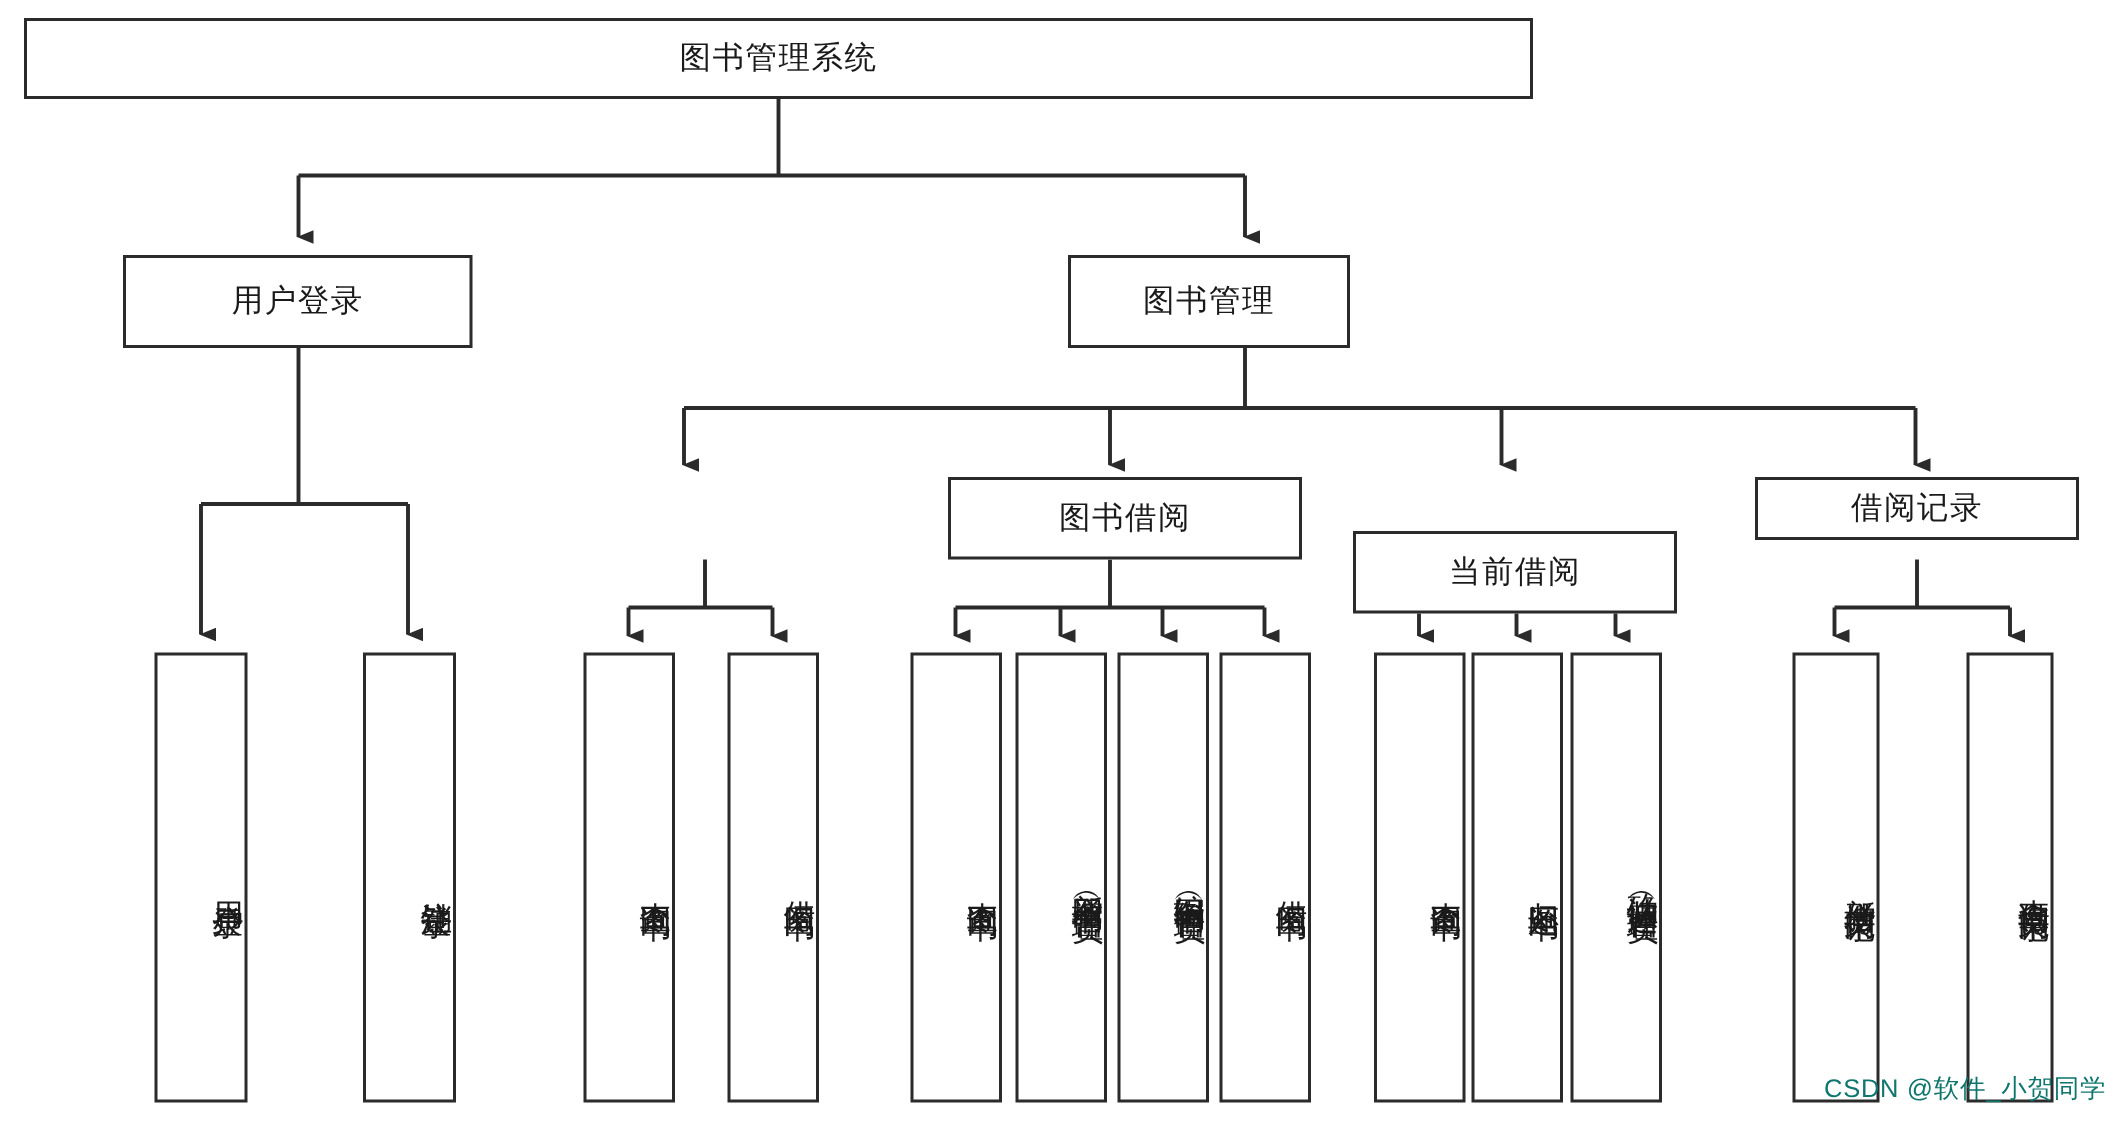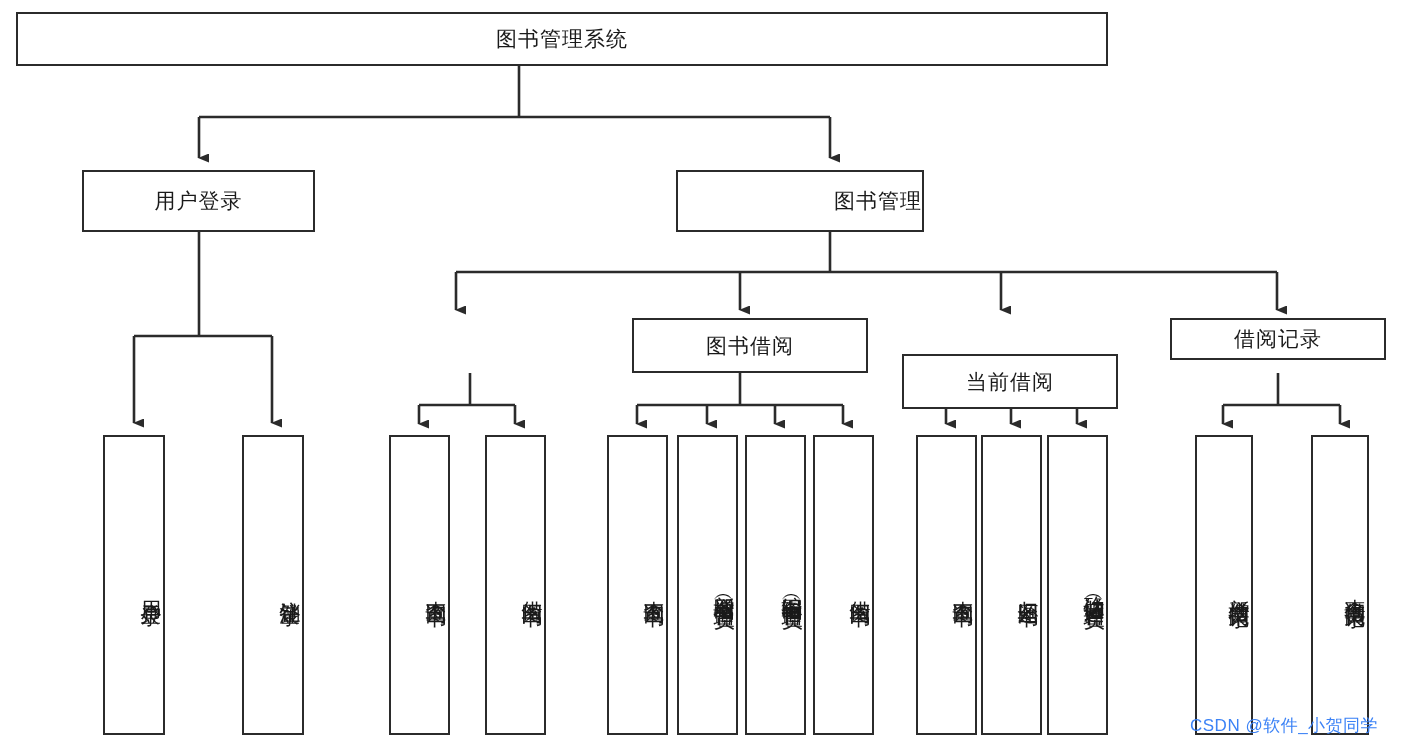--- a/index.html
+++ b/index.html
@@ -53,24 +53,24 @@
     padding-top: 6px;
     text-align: center;
   }
   .node.vertical .nodetext {
     writing-mode: vertical-rl;
     text-orientation: upright;
     display: block;
   }
   #watermark {
     position: absolute;
-    left: 1190px;
+    left: 1216px;
     top: 714px;
     font-size: 17px;
-    color: #3b82f6;
+    color: #0f766e;
     letter-spacing: 0.5px;
     white-space: nowrap;
     pointer-events: none;
   }
 </style>
 </head>
 <body>
 
 <div id="diagram-root">
 
@@ -118,28 +118,28 @@
       <path d="M 1011 405 L 1011 424" marker-end="url(#arrowhead)"></path>
       <path d="M 1077 405 L 1077 424" marker-end="url(#arrowhead)"></path>
 
       <path d="M 1278 373 L 1278 405"></path>
       <path d="M 1223 405 L 1340 405"></path>
       <path d="M 1223 405 L 1223 424" marker-end="url(#arrowhead)"></path>
       <path d="M 1340 405 L 1340 424" marker-end="url(#arrowhead)"></path>
     </g>
   </svg>
 
-  <div class="node horizontal" style="left:16px; top:12px; width:1092px; height:54px;">
+  <div class="node horizontal" style="left:16px; top:12px; width:1006px; height:54px;">
     <span class="nodetext">图书管理系统</span>
   </div>
 
   <div class="node horizontal" style="left:82px; top:170px; width:233px; height:62px;">
     <span class="nodetext">用户登录</span>
   </div>
-  <div class="node horizontal" style="left:676px; top:170px; width:248px; height:62px;justify-content:flex-end;">
+  <div class="node horizontal" style="left:712px; top:170px; width:188px; height:62px;">
     <span class="nodetext">图书管理</span>
   </div>
 
   <div class="node horizontal" style="left:632px; top:318px; width:236px; height:55px;">
     <span class="nodetext">图书借阅</span>
   </div>
   <div class="node horizontal" style="left:902px; top:318px; width:216px; height:55px;margin-top:36px;">
     <span class="nodetext">当前借阅</span>
   </div>
   <div class="node horizontal" style="left:1170px; top:318px; width:216px; height:42px;">

